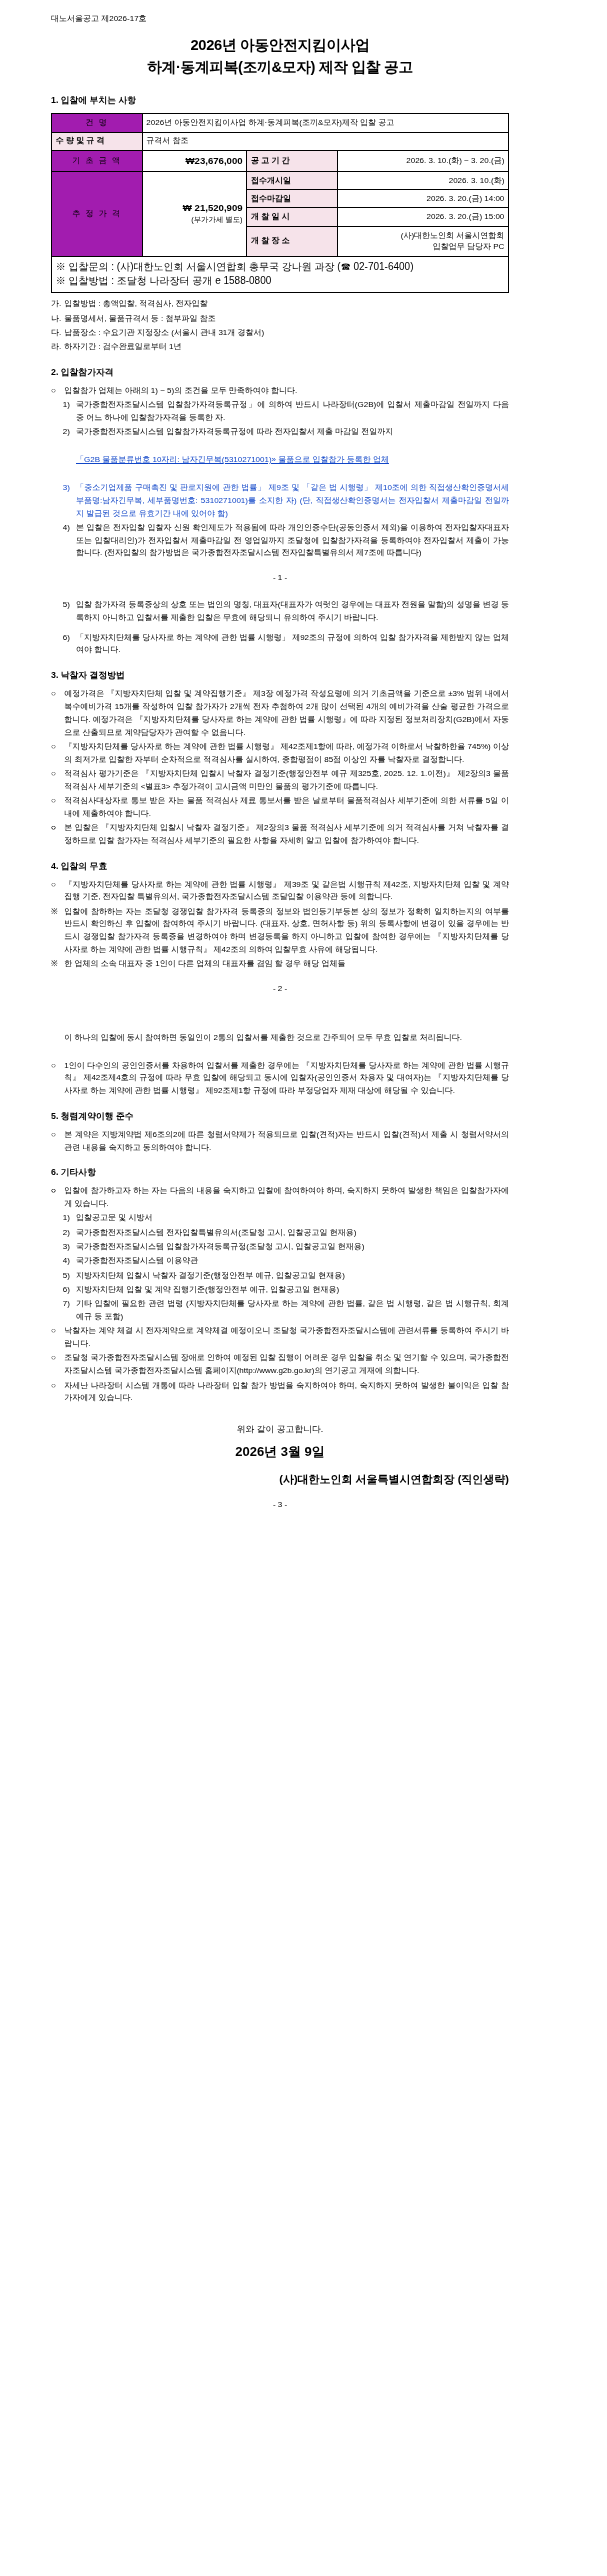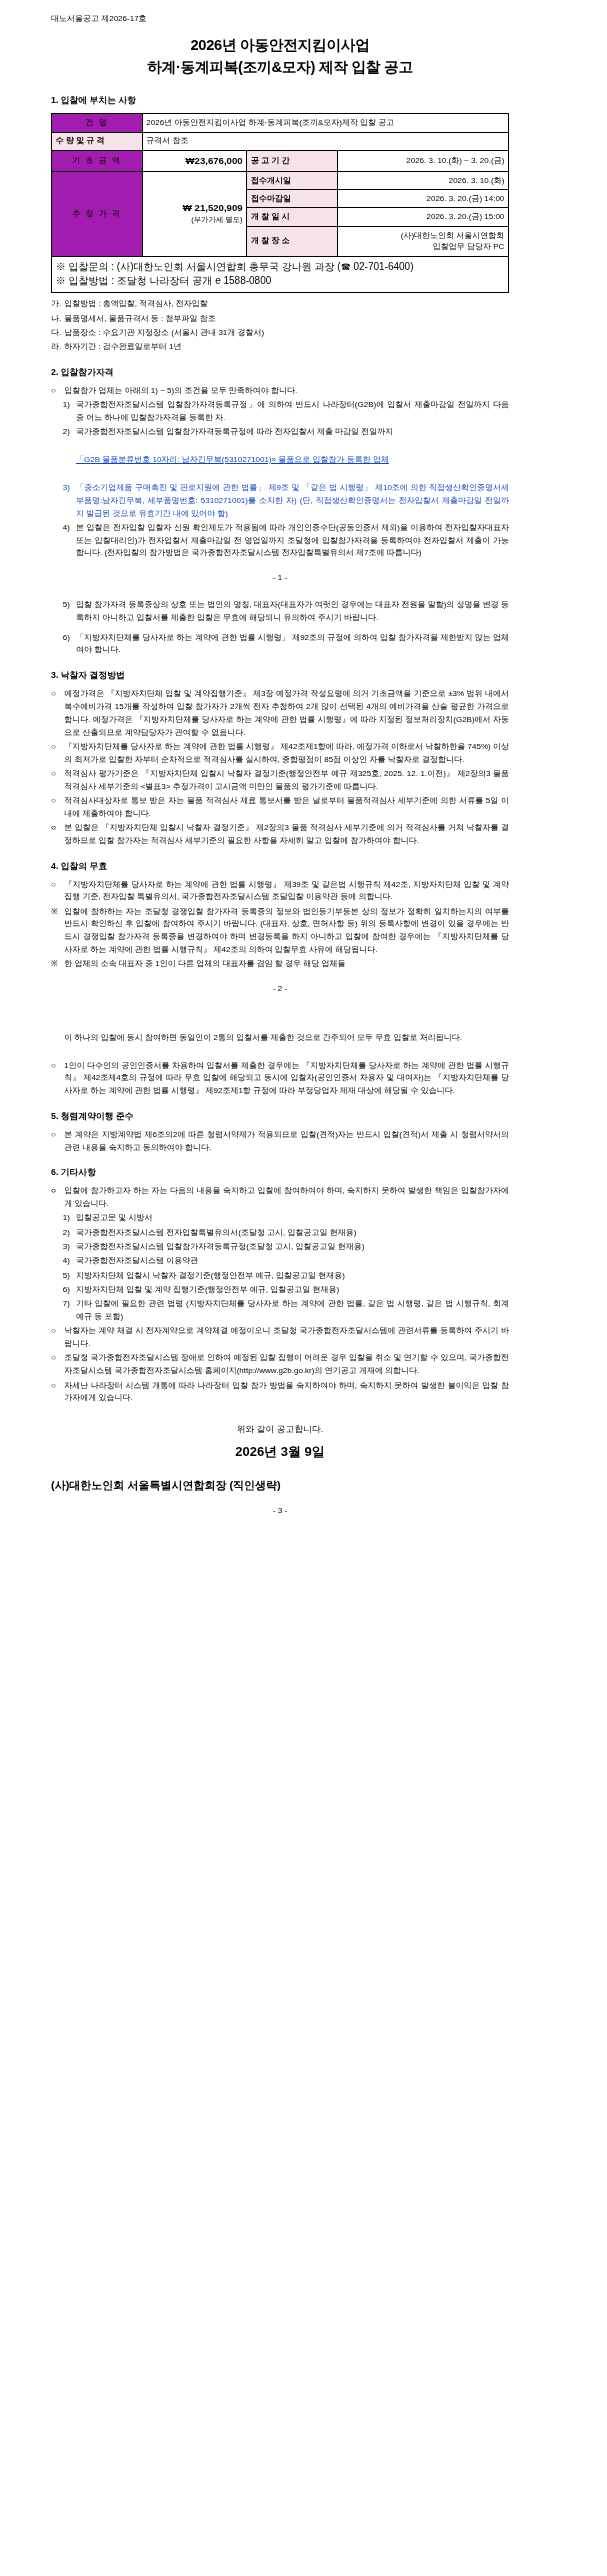--- a/index.html
+++ b/index.html
@@ -111,24 +111,24 @@
   .spacer-md { height: 10.3px; }
   .spacer-sm { height: 4.4px; }
   .closing {
     text-align: center;
     font-size: 8.8px;
     margin-top: 16px;
     line-height: 2;
   }
   .closing .date { font-size: 13px; font-weight: bold; }
   .org {
-    text-align: left;
+    text-align: right;
     font-size: 11px;
     font-weight: bold;
-    margin-top: 12px;
+    margin-top: 6px;
   }
 </style>
 </head>
 <body>
 
 <div class="page">
 
   <div class="doc-no">대노서울공고 제2026-17호</div>
 
   <div class="title">

